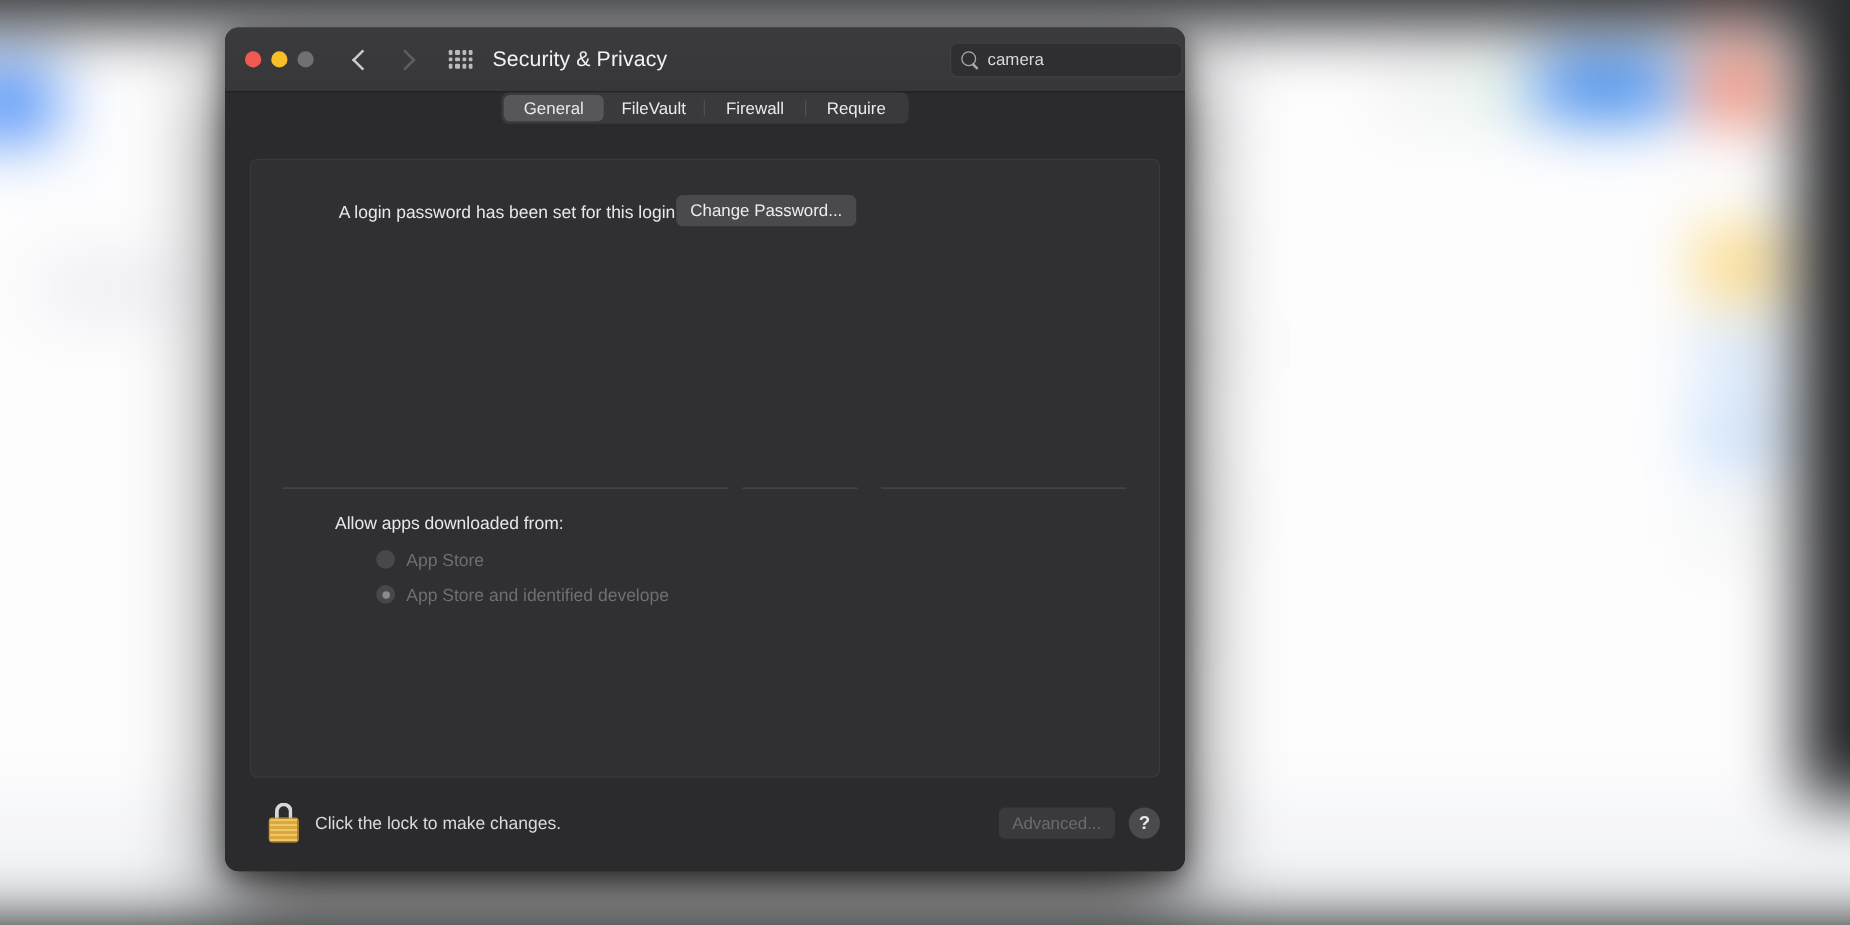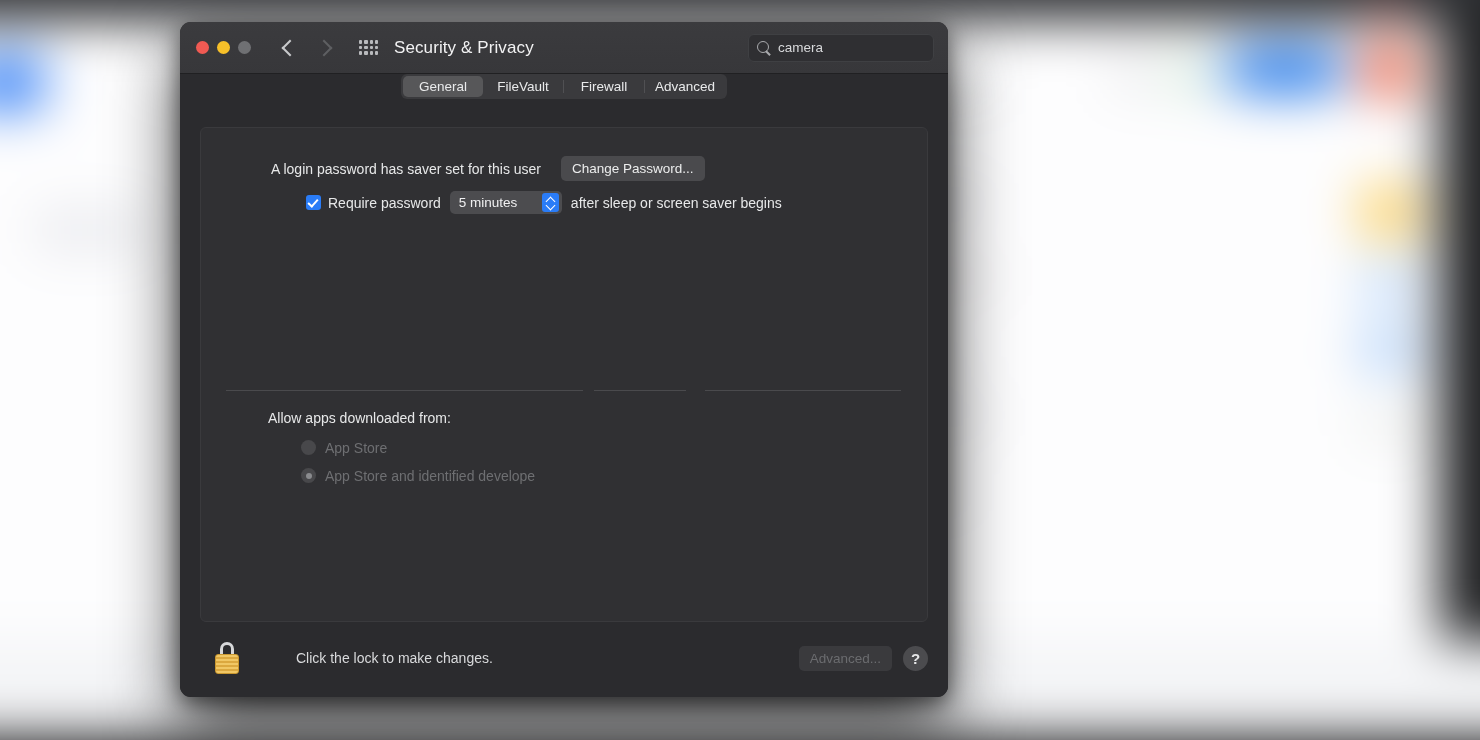--- a/index.html
+++ b/index.html
@@ -98,21 +98,21 @@
   .grid-icon{ margin-left:26px; width:19px; height:15px;
     display:grid; grid-template-columns:repeat(4,1fr); grid-template-rows:repeat(3,1fr); gap:2px; }
   .grid-icon i{ background:#b9babd; border-radius:1px; display:block; }
 
   .win-title{
     margin-left:16px; color:#f2f2f3; font-size:17px; font-weight:normal;
     letter-spacing:.1px;
   }
 
   .searchbox{
-    position:absolute; right:14px; top:50%; transform:translateY(-50%);
+    position:absolute; right:2px; top:50%; transform:translateY(-50%);
     width:186px; height:28px; background:#2f2f32; border:1px solid #3f4043;
     border-radius:6px; display:flex; align-items:center; padding:0 8px;
   }
   .mag{ width:14px; height:14px; position:relative; flex:0 0 14px; margin-right:7px; }
   .mag::before{ content:""; position:absolute; left:0; top:0; width:10px; height:10px;
     border:1.6px solid #a9aaad; border-radius:50%; }
   .mag::after{ content:""; position:absolute; left:9px; top:9px; width:6px; height:1.6px;
     background:#a9aaad; transform:rotate(45deg); transform-origin:left center; }
   .searchbox input{
     flex:1; background:transparent; border:none; outline:none;
@@ -200,21 +200,21 @@
   }
   .rb.sel::after{
     content:""; position:absolute; left:4.5px; top:4.5px; width:6px; height:6px;
     border-radius:50%; background:#8a8b8e;
   }
   .radio-label{ color:#6e6f72; font-size:14px; }
 
   
   .bottombar{
     position:absolute; left:0; right:0; bottom:0; height:78px;
-    display:flex; align-items:center; padding:0 20px;gap:44px;
+    display:flex; align-items:center; padding:0 20px;
   }
   .lock{ width:26px; height:32px; position:relative; flex:0 0 26px;
     margin-left:14px; cursor:pointer; }
   .lock .shackle{
     position:absolute; left:6px; top:0; width:14px; height:15px;
     border:3px solid #d7d8da; border-bottom:none;
     border-radius:7px 7px 0 0;
   }
   .lock .bodyl{
     position:absolute; left:1px; top:12px; width:24px; height:20px;
@@ -301,39 +301,30 @@
   </div>
 
   <div class="win-body">
 
     <div class="tabbar">
       <div class="tab active">General</div>
       <div class="tab">FileVault</div>
       <span class="tab-sep"></span>
       <div class="tab">Firewall</div>
       <span class="tab-sep"></span>
-      <div class="tab">Advanced</div>
+      <div class="tab">Require</div>
     </div>
 
     <div class="content-panel">
 
       <div class="row row-pw">
-        <span class="label-main">A login password has saver set for this user</span>
-        <button class="btn" style="margin-left:20px;">Change Password...</button>
+        <span class="label-main">A login password has been set for this login</span>
+        <button class="btn" style="margin-left:1px;">Change Password...</button>
       </div>
 
-      <div class="row" style="padding-left:80px; margin-bottom:11px;">
-        <span class="cb"></span>
-        <span class="label-main">Require password</span>
-        <span class="popup">
-          <span class="pv">5 minutes</span>
-          <span class="stepper"></span>
-        </span>
-        <span class="label-main">after sleep or screen saver begins</span>
-      </div>
 
 
       <div class="seps">
         <span class="sep a"></span>
         <span class="sep b"></span>
         <span class="sep c"></span>
       </div>
 
       <div class="allow-title">Allow apps downloaded from:</div>
 

